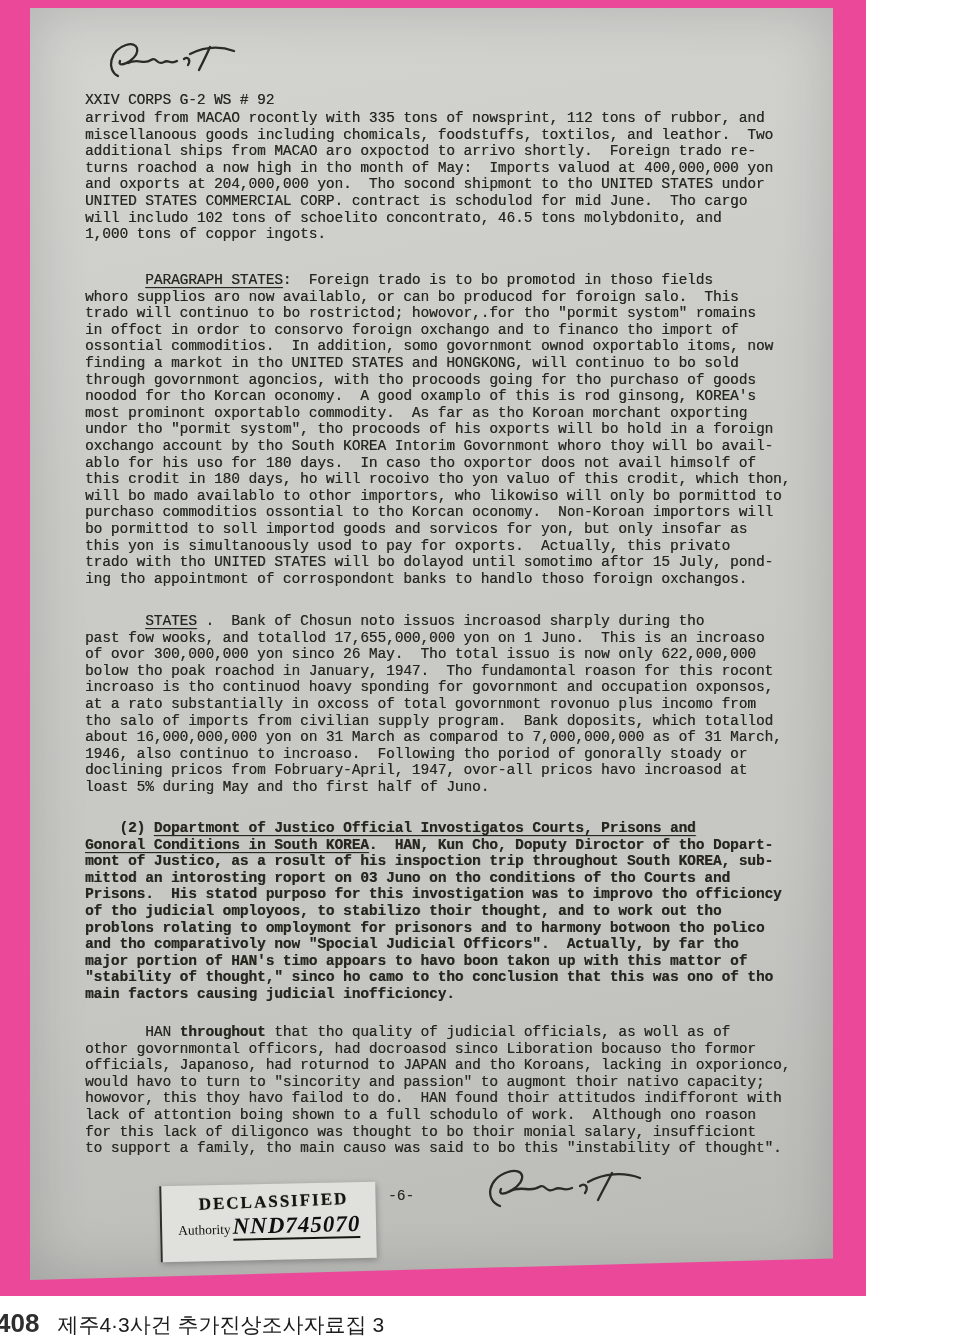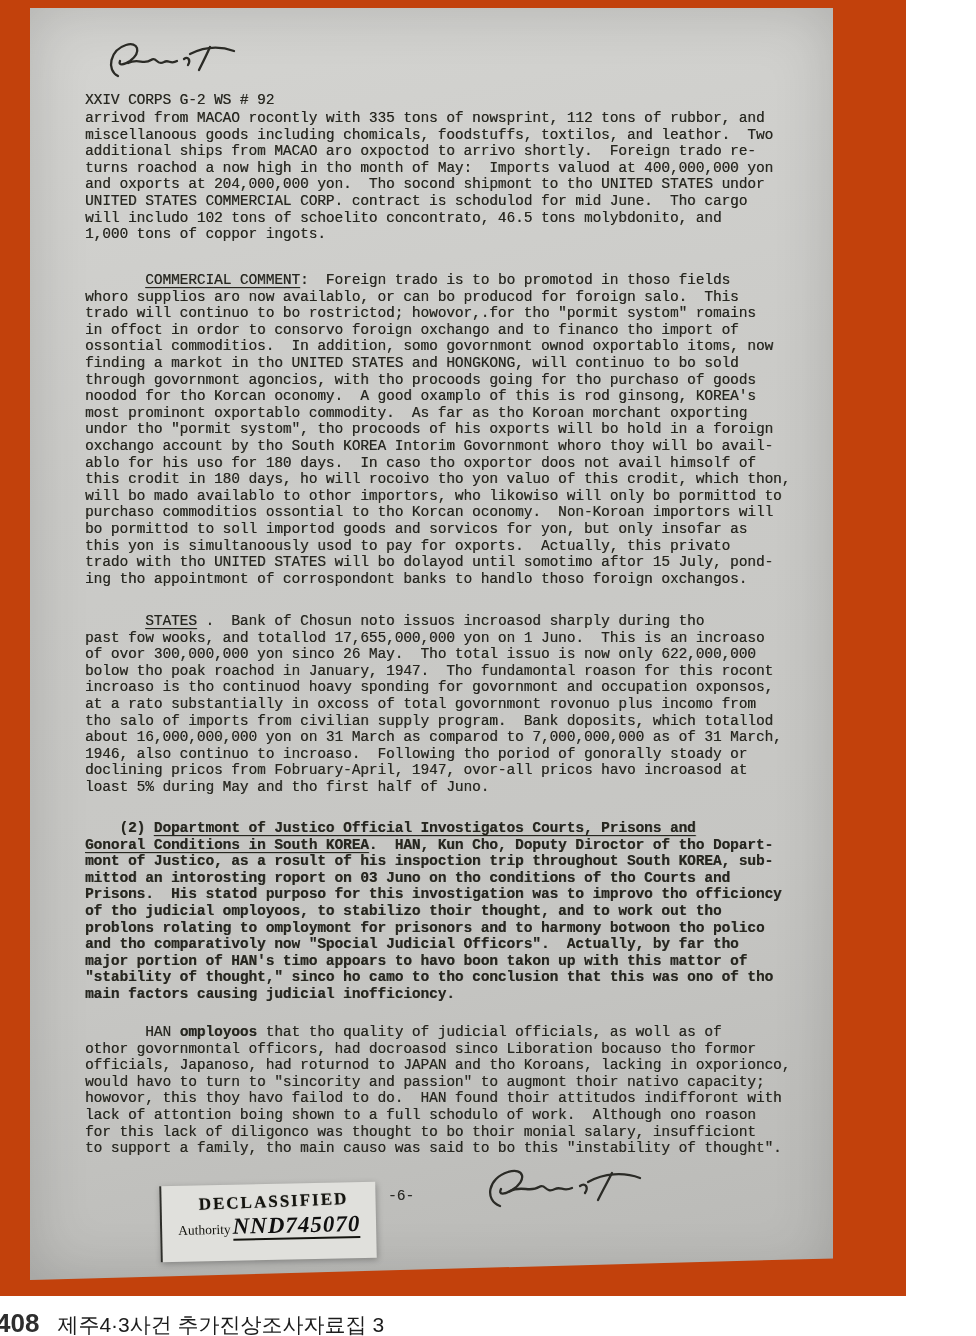--- a/index.html
+++ b/index.html
@@ -6,22 +6,21 @@
     margin: 0; padding: 0;
     width: 976px; height: 1336px;
     background: #ffffff;
     overflow: hidden;
     position: relative;
     font-family: "Liberation Sans", sans-serif;
   }
   .scan {
     position: absolute; left: 0; top: 0;
     width: 866px; height: 1296px;
-    background: #c2410c;
-    padding-left: 40px;
+    background: #ec4899;
   }
   .page {
     position: absolute; left: 30px; top: 8px;
     width: 803px; height: 1272px;
     background: linear-gradient(168deg, #d4d4d1 0%, #cbcbc8 35%, #c6c6c3 70%, #b9b9b6 100%);
     box-shadow: inset 0 0 60px rgba(0,0,0,0.16);
     clip-path: polygon(0 0, 100% 0, 100% 98.3%, 0 100%);
   }
   .tw {
     position: absolute; left: 55px; width: 772px;
@@ -102,21 +101,21 @@
 
     <div class="tw" style="top:102px;"><span>arrivod from MACAO rocontly with 335 tons of nowsprint, 112 tons of rubbor, and
 miscellanoous goods including chomicals, foodstuffs, toxtilos, and leathor.  Two
 additional ships from MACAO aro oxpoctod to arrivo shortly.  Foreign trado re-
 turns roachod a now high in tho month of May:  Imports valuod at 400,000,000 yon
 and oxports at 204,000,000 yon.  Tho socond shipmont to tho UNITED STATES undor
 UNITED STATES COMMERCIAL CORP. contract is schodulod for mid June.  Tho cargo
 will includo 102 tons of schoelito concontrato, 46.5 tons molybdonito, and
 1,000 tons of coppor ingots.</span></div>
 
-    <div class="tw" style="top:264px;"><span>       </span><span class="u">COMMERCIAL COMMENT</span><span>:  Foreign trado is to bo promotod in thoso fields
+    <div class="tw" style="top:264px;"><span>       </span><span class="u">PARAGRAPH STATES</span><span>:  Foreign trado is to bo promotod in thoso fields
 whoro supplios aro now availablo, or can bo producod for foroign salo.  This
 trado will continuo to bo rostrictod; howovor,.for tho "pormit systom" romains
 in offoct in ordor to consorvo foroign oxchango and to financo tho import of
 ossontial commoditios.  In addition, somo govornmont ownod oxportablo itoms, now
 finding a markot in tho UNITED STATES and HONGKONG, will continuo to bo sold
 through govornmont agoncios, with tho procoods going for tho purchaso of goods
 noodod for tho Korcan oconomy.  A good oxamplo of this is rod ginsong, KOREA's
 most prominont oxportablo commodity.  As far as tho Koroan morchant oxporting
 undor tho "pormit systom", tho procoods of his oxports will bo hold in a foroign
 oxchango account by tho South KOREA Intorim Govornmont whoro thoy will bo avail-
@@ -146,21 +145,21 @@
 mont of Justico, as a rosult of his inspoction trip throughout South KOREA, sub-
 mittod an intorosting roport on 03 Juno on tho conditions of tho Courts and
 Prisons.  His statod purposo for this invostigation was to improvo tho officioncy
 of tho judicial omployoos, to stabilizo thoir thought, and to work out tho
 problons rolating to omploymont for prisonors and to harmony botwoon tho polico
 and tho comparativoly now "Spocial Judicial Officors".  Actually, by far tho
 major portion of HAN's timo appoars to havo boon takon up with this mattor of
 "stability of thought," sinco ho camo to tho conclusion that this was ono of tho
 main factors causing judicial inofficioncy.</span></div>
 
-    <div class="tw" style="top:1016px;"><span>       HAN </span><span class="b">omployoos</span><span> that tho quality of judicial officials, as woll as of
+    <div class="tw" style="top:1016px;"><span>       HAN </span><span class="b">throughout</span><span> that tho quality of judicial officials, as woll as of
 othor govornmontal officors, had docroasod sinco Liboration bocauso tho formor
 officials, Japanoso, had roturnod to JAPAN and tho Koroans, lacking in oxporionco,
 would havo to turn to "sincority and passion" to augmont thoir nativo capacity;
 howovor, this thoy havo failod to do.  HAN found thoir attitudos indifforont with
 lack of attontion boing shown to a full schodulo of work.  Although ono roason
 for this lack of diligonco was thought to bo thoir monial salary, insufficiont
 to support a family, tho main causo was said to bo this "instability of thought".</span></div>
 
     <div class="artifact" style="left:810px; top:168px;">’</div>
     <div class="artifact" style="left:814px; top:1022px;">,</div>

